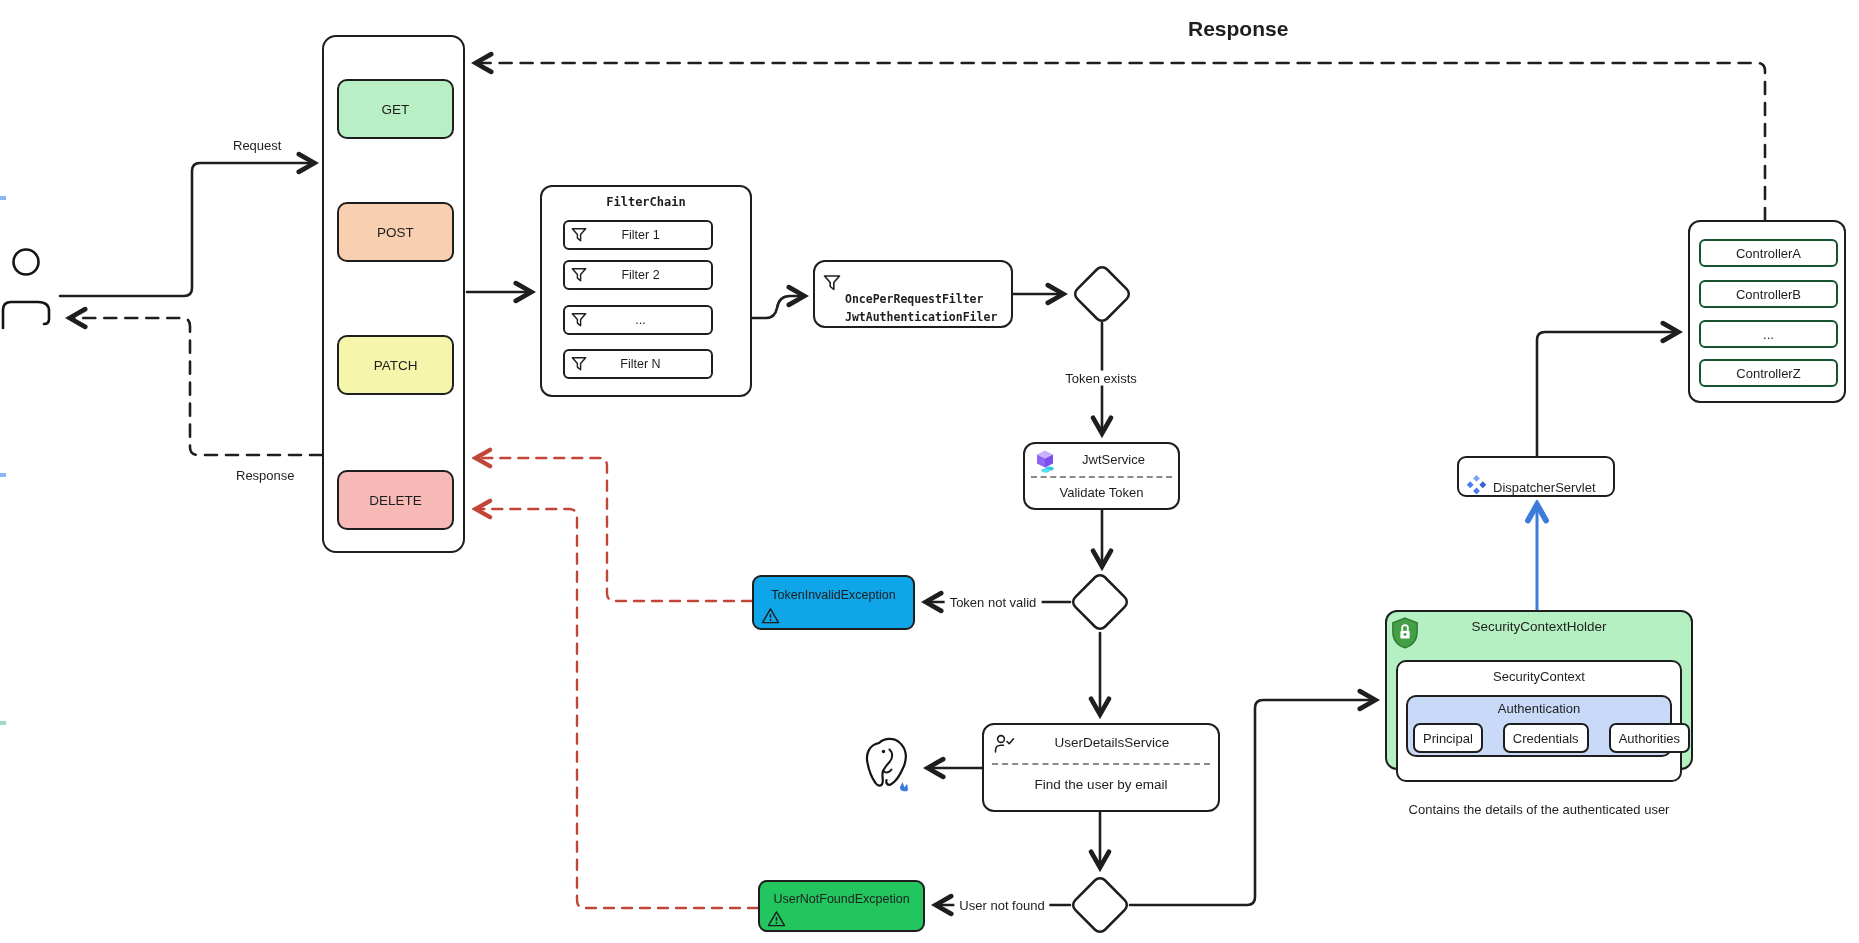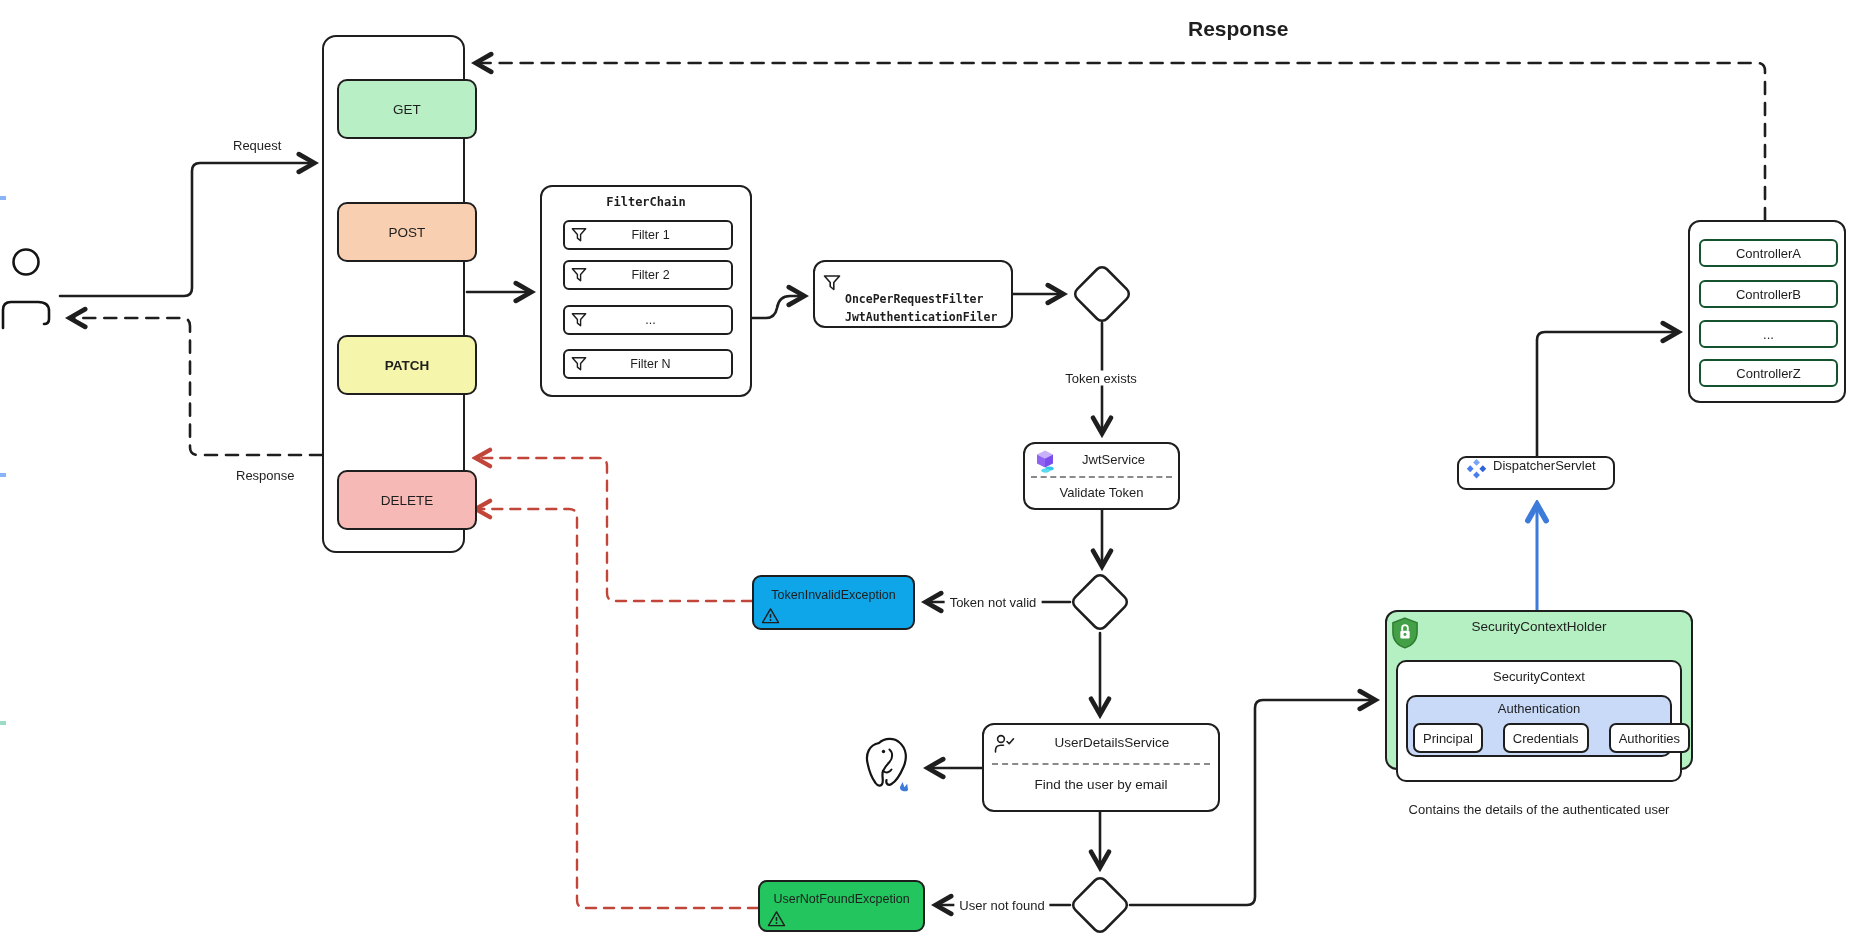--- a/index.html
+++ b/index.html
@@ -3,23 +3,23 @@
 <meta charset="utf-8">
 <style>
   html,body{margin:0;padding:0;background:#fff}
   .canvas{position:relative;width:1859px;height:943px;background:#fff;overflow:hidden;
           font-family:"Liberation Sans",sans-serif;color:#1e1e1e}
   .abs{position:absolute}
   .node{position:absolute;box-sizing:border-box;background:#fff;border:2px solid #1e1e1e;border-radius:10px}
   .mono{font-family:"DejaVu Sans Mono",monospace}
   .lbl{position:absolute;font-size:13px;white-space:nowrap}
   .online{background:#fff;padding:0 5px;transform:translate(-50%,-50%)}
-  .method{position:absolute;left:13px;width:140px;height:60px;border:2px solid #1e1e1e;border-radius:10px;
+  .method{position:absolute;left:13px;width:117px;height:60px;border:2px solid #1e1e1e;border-radius:10px;
           display:flex;align-items:center;justify-content:center;font-size:13.5px;box-sizing:border-box}
-  .frow{position:absolute;left:21px;width:170px;height:30px;border:2px solid #1e1e1e;border-radius:6px;
+  .frow{position:absolute;left:21px;width:150px;height:30px;border:2px solid #1e1e1e;border-radius:6px;
         box-sizing:border-box;display:flex;align-items:center;background:#fff}
   .frow .ficon{margin-left:5px;flex:0 0 auto}
   .frow .ftext{flex:1;text-align:center;font-size:12.5px;margin-right:18px}
   .crow{position:absolute;left:9px;width:139px;height:28px;border:2px solid #14532d;border-radius:6px;
         box-sizing:border-box;display:flex;align-items:center;justify-content:center;font-size:13px;background:#fff}
   .chip{border:2px solid #1e1e1e;border-radius:7px;background:#fff;height:30px;box-sizing:border-box;
         display:flex;align-items:center;justify-content:center;font-size:13px;padding:0 8px}
   .dash-div{border-top:2px dashed #8a8a8a;height:0}
   .svgline{position:absolute;left:0;top:0}
 </style>
@@ -124,21 +124,21 @@
   </svg>
 
   <div class="lbl" style="left:1188px;top:17px;font-size:21px;font-weight:bold">Response</div>
 
   <div class="lbl" style="left:233px;top:138px">Request</div>
   <div class="lbl" style="left:236px;top:468px">Response</div>
 
   <div class="node" style="left:322px;top:35px;width:143px;height:518px;border-radius:14px;border-width:2.5px">
     <div class="method" style="top: 42px; background: rgb(185, 239, 196);">GET</div>
     <div class="method" style="top: 165px; background: rgb(248, 207, 176);">POST</div>
-    <div class="method" style="top: 298px; background: rgb(245, 246, 171); font-weight: bold;">PATCH</div>
+    <div class="method" style="top: 298px; background: rgb(245, 246, 171);">PATCH</div>
     <div class="method" style="top: 433px; background: rgb(246, 185, 182);">DELETE</div>
   </div>
 
   <div class="node" style="left:540px;top:185px;width:212px;height:212px;border-radius:12px">
     <div class="mono" style="position:absolute;top:8px;width:100%;text-align:center;font-size:12px;font-weight:bold">FilterChain</div>
     <div class="frow" style="top:33px">
       <svg class="ficon" width="18" height="16">
           <use href="#sym-funnel"></use>
         </svg>
       <span class="ftext">Filter 1</span>
@@ -227,21 +227,21 @@
         <div style="position:absolute;left:5px;right:5px;top:26px;display:flex;gap:20px;justify-content:space-between">
           <div class="chip" style="flex:1">Principal</div>
           <div class="chip" style="flex:1.1">Credentials</div>
           <div class="chip" style="flex:1.1">Authorities</div>
         </div>
       </div>
     </div>
   </div>
   <div class="lbl" style="left:1385px;top:802px;width:308px;text-align:center;white-space:normal">Contains the details of the authenticated user</div>
 
-  <div class="node" style="left:1457px;top:456px;width:158px;height:34px;border-radius:9px;border-width:2.5px;display:flex;align-items:flex-start">
+  <div class="node" style="left:1457px;top:456px;width:158px;height:41px;border-radius:9px;border-width:2.5px;display:flex;align-items:flex-end">
     <svg style="margin-left:7px" width="21" height="21">
         <use href="#sym-diamonds"></use>
       </svg>
     <span style="font-size:13px;margin-left:6px">DispatcherServlet</span>
   </div>
 
   <div class="node" style="left:1688px;top:220px;width:158px;height:183px;border-radius:12px;border-width:2.5px">
     <div class="crow" style="top:17px">ControllerA</div>
     <div class="crow" style="top:58px">ControllerB</div>
     <div class="crow" style="top:98px">...</div>

